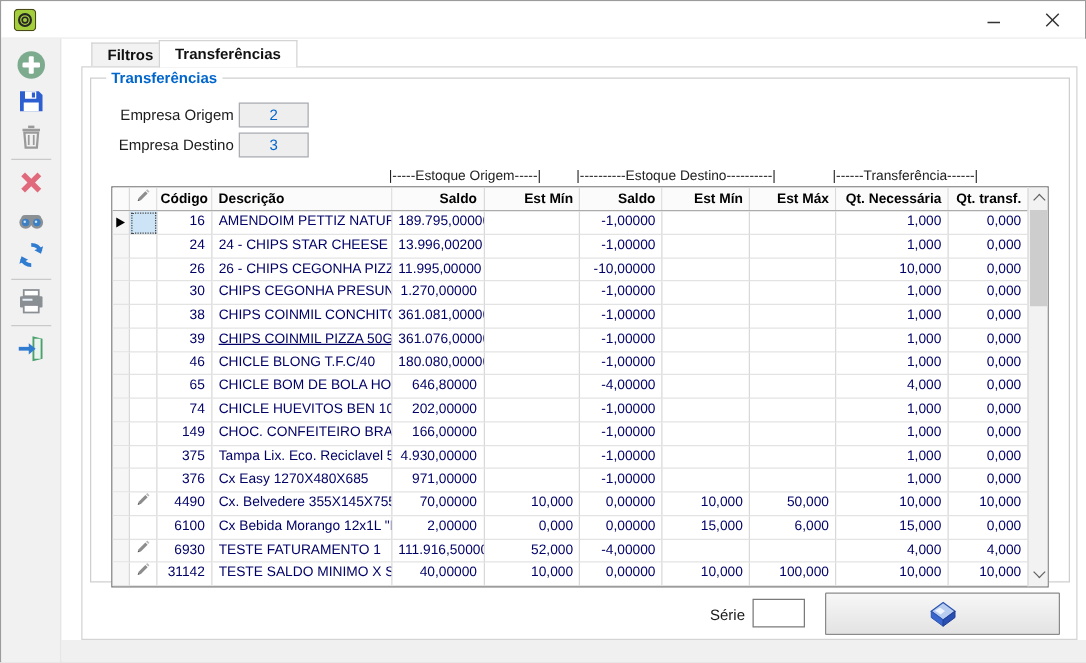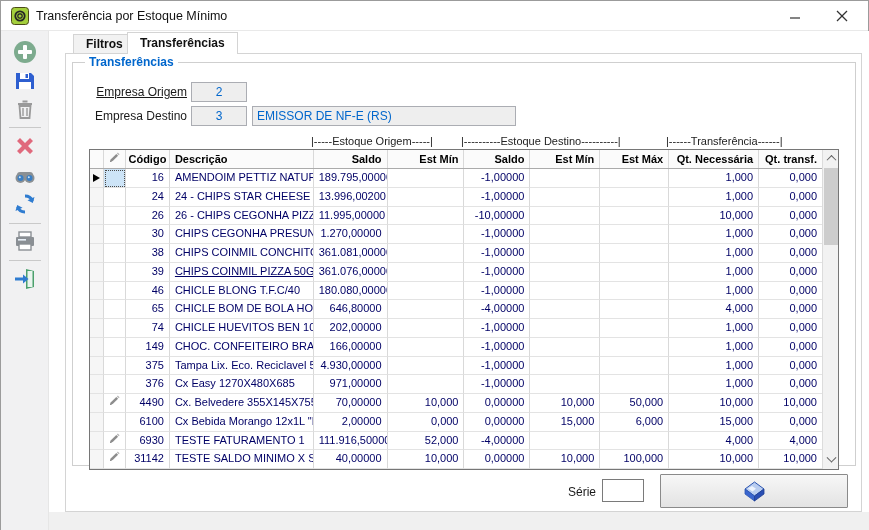--- a/index.html
+++ b/index.html
@@ -72,21 +72,20 @@
 
 <div class="window">
 
   <div class="titlebar">
     <svg class="app-icon" viewBox="0 0 18 18">
       <rect x="0.5" y="0.5" width="17" height="17" rx="3" fill="#a4cf3c" stroke="#4a4a18"></rect>
       <circle cx="9" cy="9" r="5.6" fill="#262626"></circle>
       <circle cx="9" cy="9" r="3.4" fill="none" stroke="#a4cf3c" stroke-width="1"></circle>
       <circle cx="9" cy="9" r="1.6" fill="#a4cf3c"></circle>
     </svg>
-    <span class="title-text">Transferência por Estoque Mínimo</span>
     <div class="win-btn btn-min">
       <svg width="12" height="12">
           <line x1="1" y1="8" x2="11" y2="8" stroke="#333" stroke-width="1.2"></line>
         </svg>
     </div>
     <div class="win-btn btn-close">
       <svg width="12" height="12">
           <line x1="1" y1="1" x2="11" y2="11" stroke="#333" stroke-width="1.2"></line>
           <line x1="11" y1="1" x2="1" y2="11" stroke="#333" stroke-width="1.2"></line>
         </svg>
@@ -150,26 +149,25 @@
   </div>
 
   <div class="tab tab-inactive">Filtros</div>
   <div class="tab tab-active">Transferências</div>
 
   <div class="page">
 
     <div class="groupbox">
       <span class="group-label">Transferências</span>
 
-      <span class="fld-label" style="left:14px; top:22px;text-decoration:underline;">Empresa Origem</span>
+      <span class="fld-label" style="left:14px; top:22px;">Empresa Origem</span>
       <div class="fld-box fld-code" style="left:118px; top:19px;">2</div>
 
       <span class="fld-label" style="left:14px; top:46px;">Empresa Destino</span>
       <div class="fld-box fld-code" style="left:118px; top:43px;">3</div>
-      <div class="fld-box fld-name" style="left:179px; top:43px;">EMISSOR DE NF-E (RS)</div>
 
       <span class="grp-hd" style="left:238px; width:150px;">|-----Estoque Origem-----|</span>
       <span class="grp-hd" style="left:388px; width:205px;">|----------Estoque Destino----------|</span>
       <span class="grp-hd" style="left:593px; width:156px;">|------Transferência------|</span>
 
       <div class="grid">
         <div class="grid-inner" id="gridInner">
             <div class="g-hrow">
               <div class="g-cell al-c" style="width: 14px;"></div>
               <div class="g-cell al-c" style="width: 22px;"><svg width="11" height="11" viewBox="0 0 11 11">

